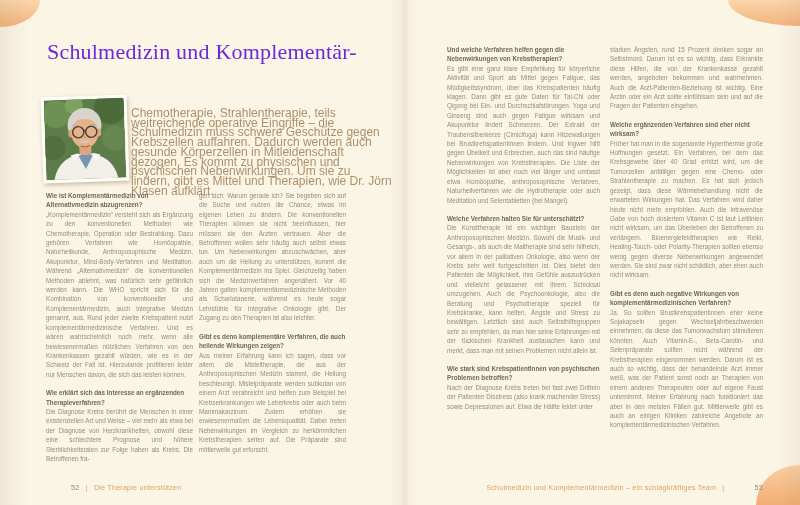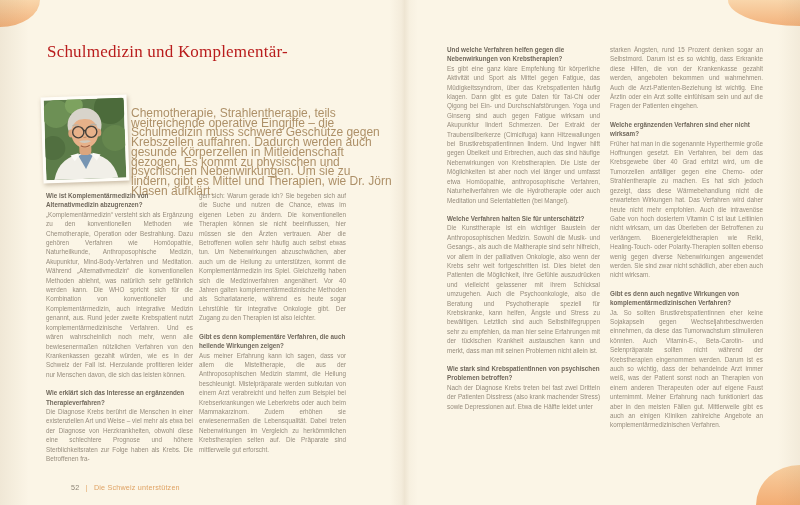--- a/index.html
+++ b/index.html
@@ -17,21 +17,21 @@
     background:linear-gradient(270deg,rgba(140,110,70,0.08),rgba(140,110,70,0) 85%);}
   
   .blob{position:absolute;background:linear-gradient(180deg,#f9d6ab 0%,#f3b27c 100%);}
   .blob-tl{left:0;top:0;width:40px;height:27px;border-bottom-right-radius:100% 100%;}
   .blob-tr{right:0;top:0;width:72px;height:26px;border-bottom-left-radius:100% 100%;}
   .blob-br{right:0;bottom:0;width:44px;height:40px;border-top-left-radius:100% 100%;
     background:linear-gradient(0deg,#f3ad74 0%,#f8d0a2 100%);}
   
   .title{position:absolute;left:47px;top:38px;width:350px;
     font-family:"Liberation Serif","DejaVu Serif",serif;
-    font-size:17px;line-height:27px;font-weight:400;color:#b91c1c;letter-spacing:.2px;}
+    font-size:22px;line-height:27px;font-weight:400;color:#6d28d9;letter-spacing:.2px;}
   
   .intro{position:absolute;left:131px;top:97px;width:261px;
     font-size:12px;line-height:9.7px;color:#ad9068;text-align:left;}
   
   .photo{position:absolute;left:42px;top:96px;width:80px;height:80px;background:#fffdf8;
     padding:3px;transform:rotate(-2deg);box-shadow:1px 2px 4px rgba(110,80,45,.35);}
   .photo svg{display:block;width:80px;height:80px;}
   
   .col{position:absolute;font-size:6.3px;line-height:9.4px;color:#968c7d;
     text-align:justify;hyphens:auto;-webkit-hyphens:auto;}
@@ -123,17 +123,22 @@
     <p class="a">starken Ängsten, rund 15 Prozent denken sogar an Selbstmord. Darum ist es so wichtig, dass Erkrankte diese Hilfen, die von der Krankenkasse gezahlt werden, angeboten bekommen und wahrnehmen. Auch die Arzt-Patienten-Beziehung ist wichtig. Eine Ärztin oder ein Arzt sollte einfühlsam sein und auf die Fragen der Patienten eingehen.</p>
     <p class="q">Welche ergänzenden Verfahren sind eher nicht wirksam?</p>
     <p class="a">Früher hat man in die sogenannte Hyperthermie große Hoffnungen gesetzt. Ein Verfahren, bei dem das Krebsgewebe über 40 Grad erhitzt wird, um die Tumorzellen anfälliger gegen eine Chemo- oder Strahlentherapie zu machen. Es hat sich jedoch gezeigt, dass diese Wärmebehandlung nicht die erwarteten Wirkungen hat. Das Verfahren wird daher heute nicht mehr empfohlen. Auch die intravenöse Gabe von hoch dosiertem Vitamin C ist laut Leitlinien nicht wirksam, um das Überleben der Betroffenen zu verlängern. Bioenergiefeldtherapien wie Reiki, Healing-Touch- oder Polarity-Therapien sollten ebenso wenig gegen diverse Nebenwirkungen angewendet werden. Sie sind zwar nicht schädlich, aber eben auch nicht wirksam.</p>
     <p class="q">Gibt es denn auch negative Wirkungen von komplementärmedizinischen Verfahren?</p>
     <p class="a">Ja. So sollten Brustkrebspatientinnen eher keine Sojakapseln gegen Wechseljahrbeschwerden einnehmen, da diese das Tumorwachstum stimulieren könnten. Auch Vitamin-E-, Beta-Carotin- und Selenpräparate sollten nicht während der Krebstherapien eingenommen werden. Darum ist es auch so wichtig, dass der behandelnde Arzt immer weiß, was der Patient sonst noch an Therapien von einem anderen Therapeuten oder auf eigene Faust unternimmt. Meiner Erfahrung nach funktioniert das aber in den meisten Fällen gut. Mittlerweile gibt es auch an einigen Kliniken zahlreiche Angebote an komplementärmedizinischen Verfahren.</p>
   </div>
 
   <div class="footer footer-left">
     <span class="num">52</span>
     <span class="sep">|</span>
-    <span class="lbl">Die Schweiz unterstützen</span>
+    <span class="lbl">Die Therapie unterstützen</span>
   </div>
 
+  <div class="footer footer-right">
+    <span class="lbl">Schulmedizin und Komplementärmedizin – ein schlagkräftiges Team</span>
+    <span class="sep">|</span>
+    <span class="num">53</span>
+  </div>
 
 </div>
 
 </body></html>

